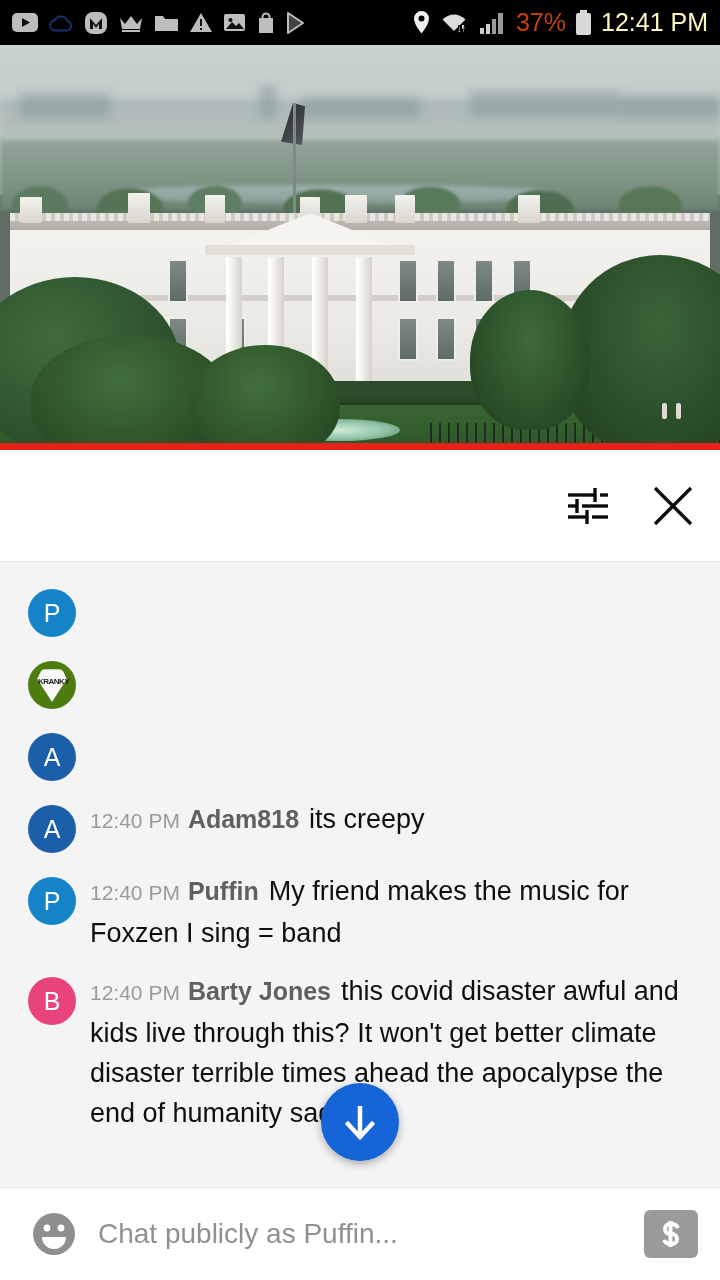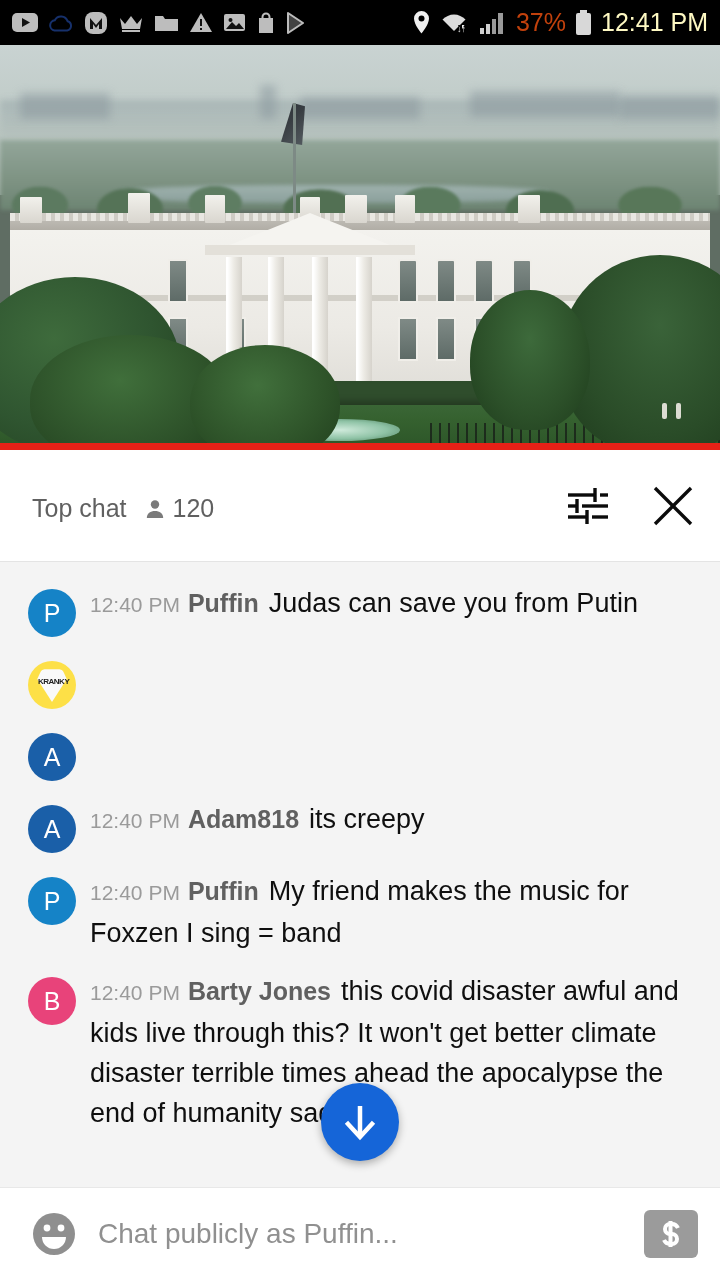--- a/index.html
+++ b/index.html
@@ -161,21 +161,21 @@
   .msg{
     display:flex; align-items:flex-start; padding:9px 28px 9px 28px;
   }
   .avatar{
     flex:0 0 auto; width:48px; height:48px; border-radius:50%;
     display:flex; align-items:center; justify-content:center;
     color:#fff; font-size:25px; font-weight:400; margin-top:6px;
     overflow:hidden;
   }
   .avatar.img-pick{
-    background:#fde047; position:relative;
+    background:#4d7c0f; position:relative;
   }
   .pick-shape{
     position:absolute; left:8px; top:7px; width:32px; height:34px;
     background:#fafafa;
     border-radius:45% 45% 50% 50% / 35% 35% 65% 65%;
     clip-path:polygon(50% 100%, 4% 32%, 18% 4%, 82% 4%, 96% 32%);
   }
   .pick-text{
     position:absolute; left:10px; top:16px; width:28px; text-align:center;
     font-size:8px; color:#222; font-weight:700; letter-spacing:-.5px;
@@ -367,30 +367,20 @@
     <div class="tree tree-l2"></div>
     <div class="tree tree-m"></div>
     <div class="person" style="left:662px; top:358px;"></div>
     <div class="person" style="left:676px; top:358px;"></div>
   </div>
   <div class="progress-bar"></div>
 </div>
 
 <div class="chat-header">
   <div class="ch-titles">
-    <div class="ch-subrow">
-      <span class="ch-sub">Top chat</span>
-      <span class="ch-viewers">
-        <svg width="24" height="24" viewBox="0 0 24 24">
-          <circle cx="12" cy="7.5" r="4.2" fill="#7a7a7a"></circle>
-          <path d="M3.8 21 c0-4.6 3.7-7 8.2-7 s8.2 2.4 8.2 7 Z" fill="#7a7a7a"></path>
-        </svg>
-        <span>120</span>
-      </span>
-    </div>
   </div>
   <div class="ch-actions">
     <span class="icon-btn">
       <svg width="46" height="44" viewBox="0 0 46 44">
         <line x1="4" y1="11" x2="30" y2="11" stroke="#0b0b0b" stroke-width="3.4"></line>
         <line x1="36" y1="11" x2="44" y2="11" stroke="#0b0b0b" stroke-width="3.4"></line>
         <line x1="31" y1="4" x2="31" y2="18" stroke="#0b0b0b" stroke-width="3.4"></line>
         <line x1="4" y1="22" x2="12" y2="22" stroke="#0b0b0b" stroke-width="3.4"></line>
         <line x1="18" y1="22" x2="44" y2="22" stroke="#0b0b0b" stroke-width="3.4"></line>
         <line x1="13" y1="15" x2="13" y2="29" stroke="#0b0b0b" stroke-width="3.4"></line>
@@ -406,23 +396,20 @@
       </svg>
     </span>
   </div>
 </div>
 
 <div class="chat-list">
 
   <div class="msg">
     <div class="avatar" style="background:#1583c7">
       <span>P</span>
-    </div>
-    <div class="msg-body">
-      <span class="time">12:40 PM</span><span class="author">Puffin</span><span class="text">Judas can save you from Putin</span>
     </div>
   </div>
 
   <div class="msg">
     <div class="avatar img-pick">
       <span class="pick-shape"></span>
       <span class="pick-text">KRANKY</span>
     </div>
   </div>
 

